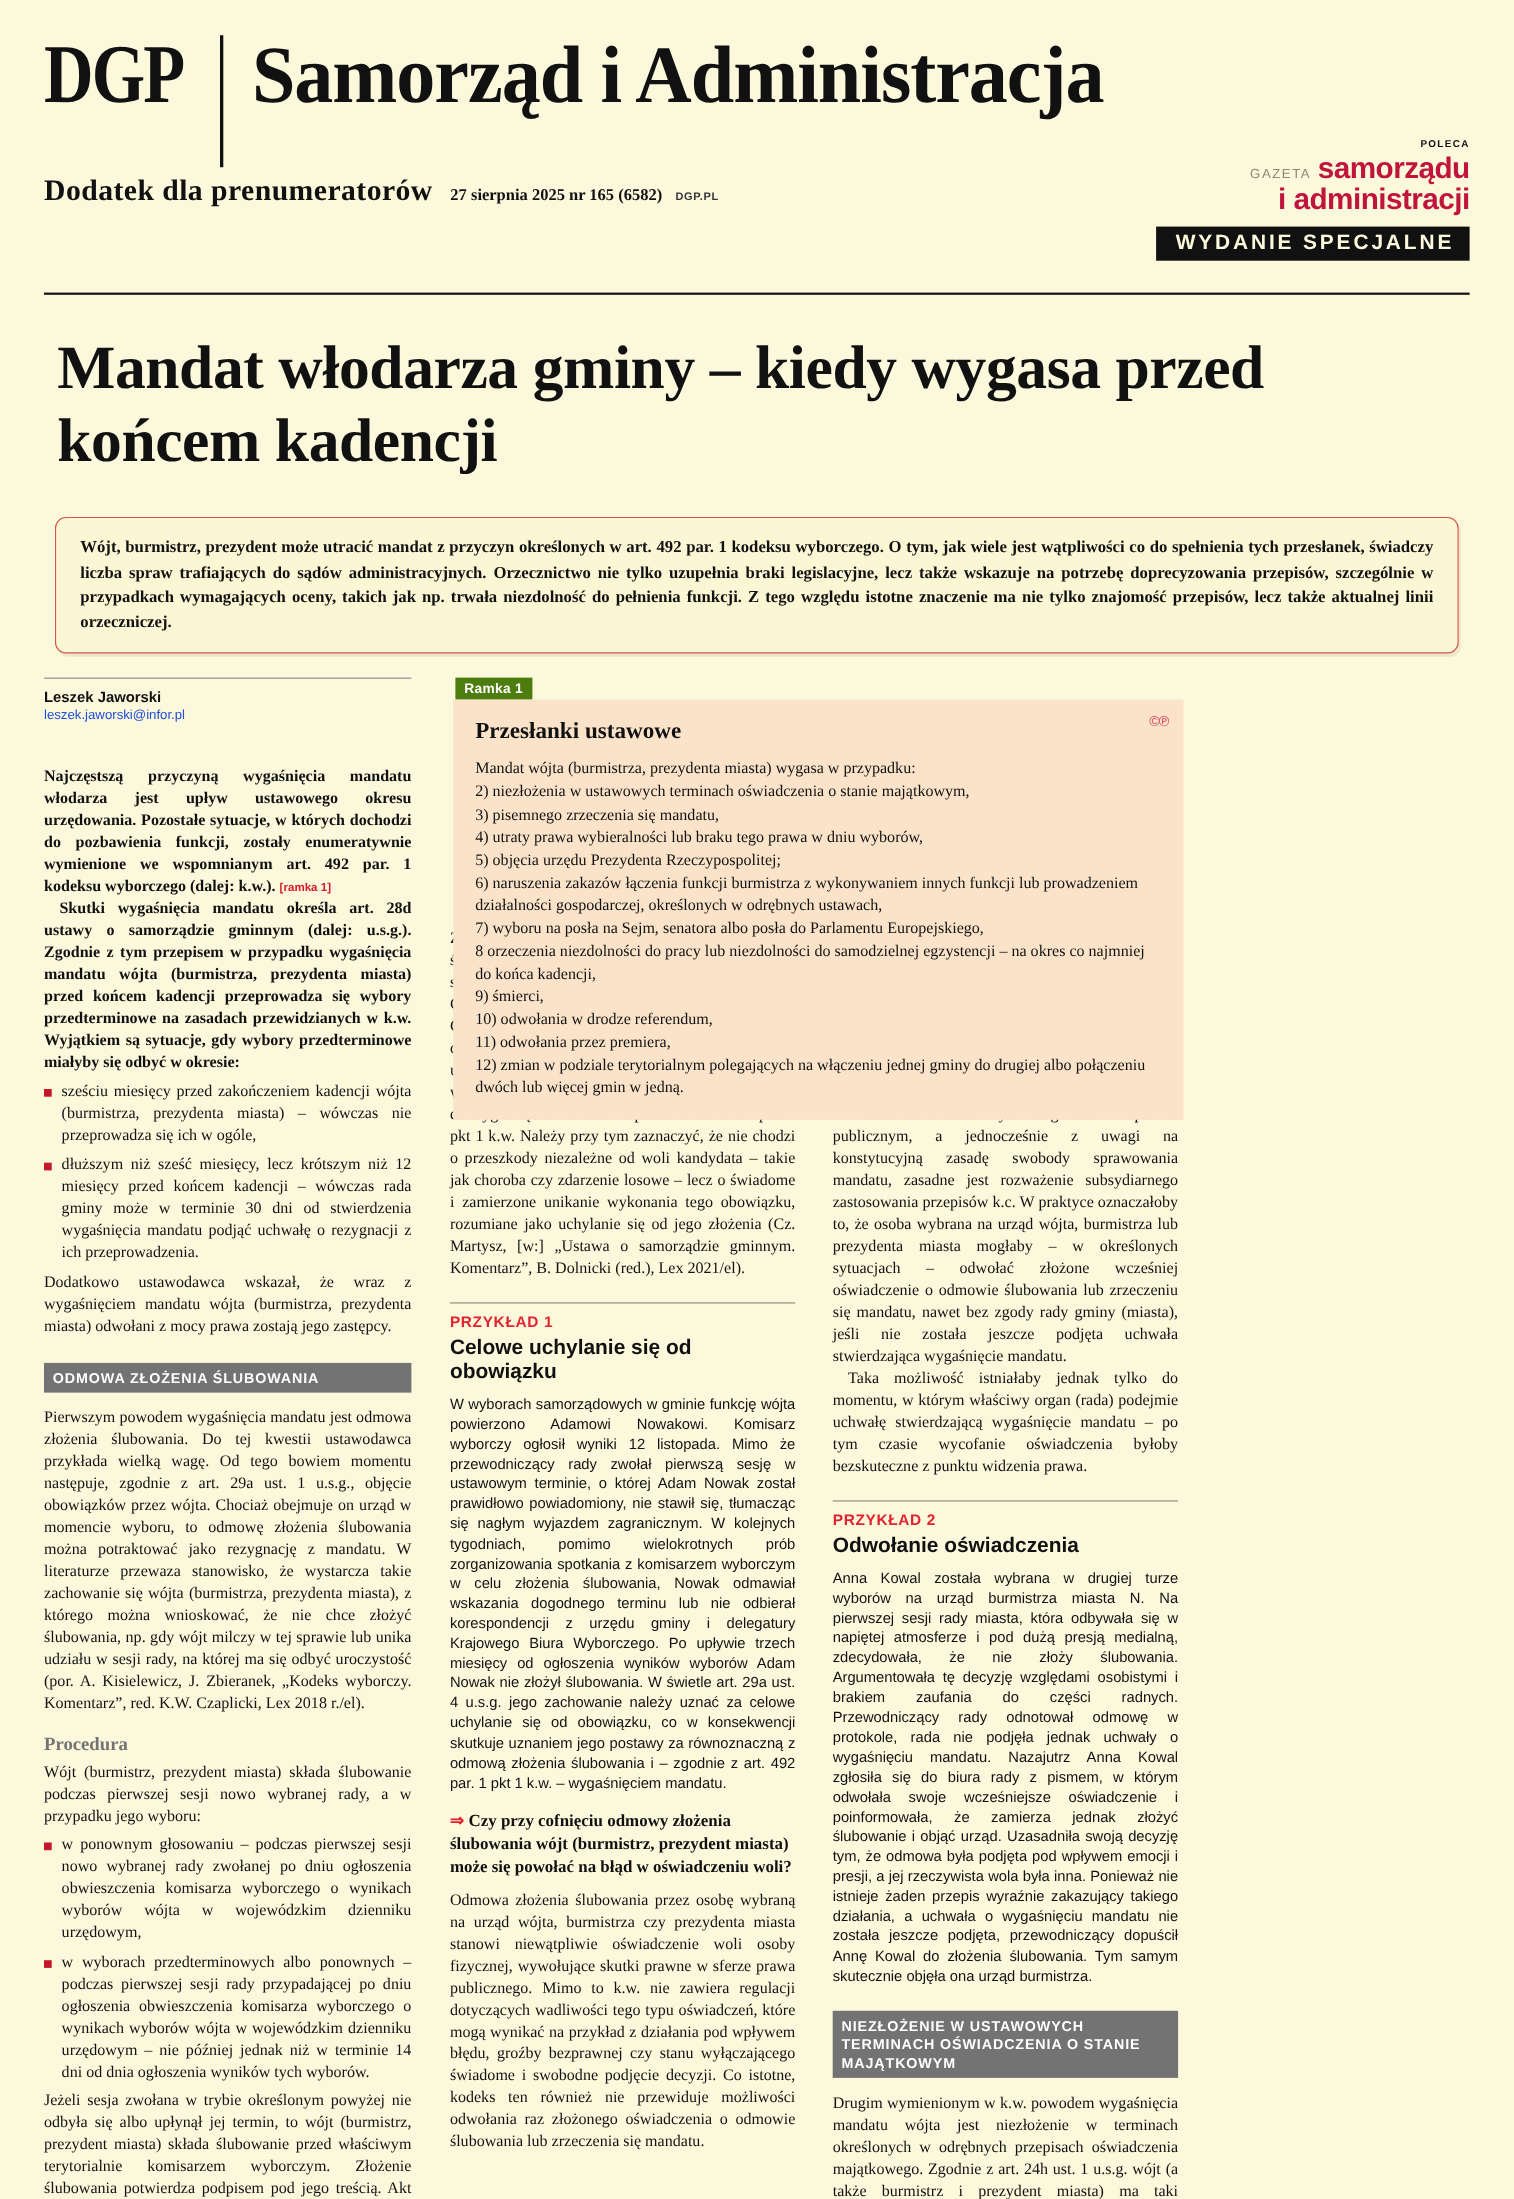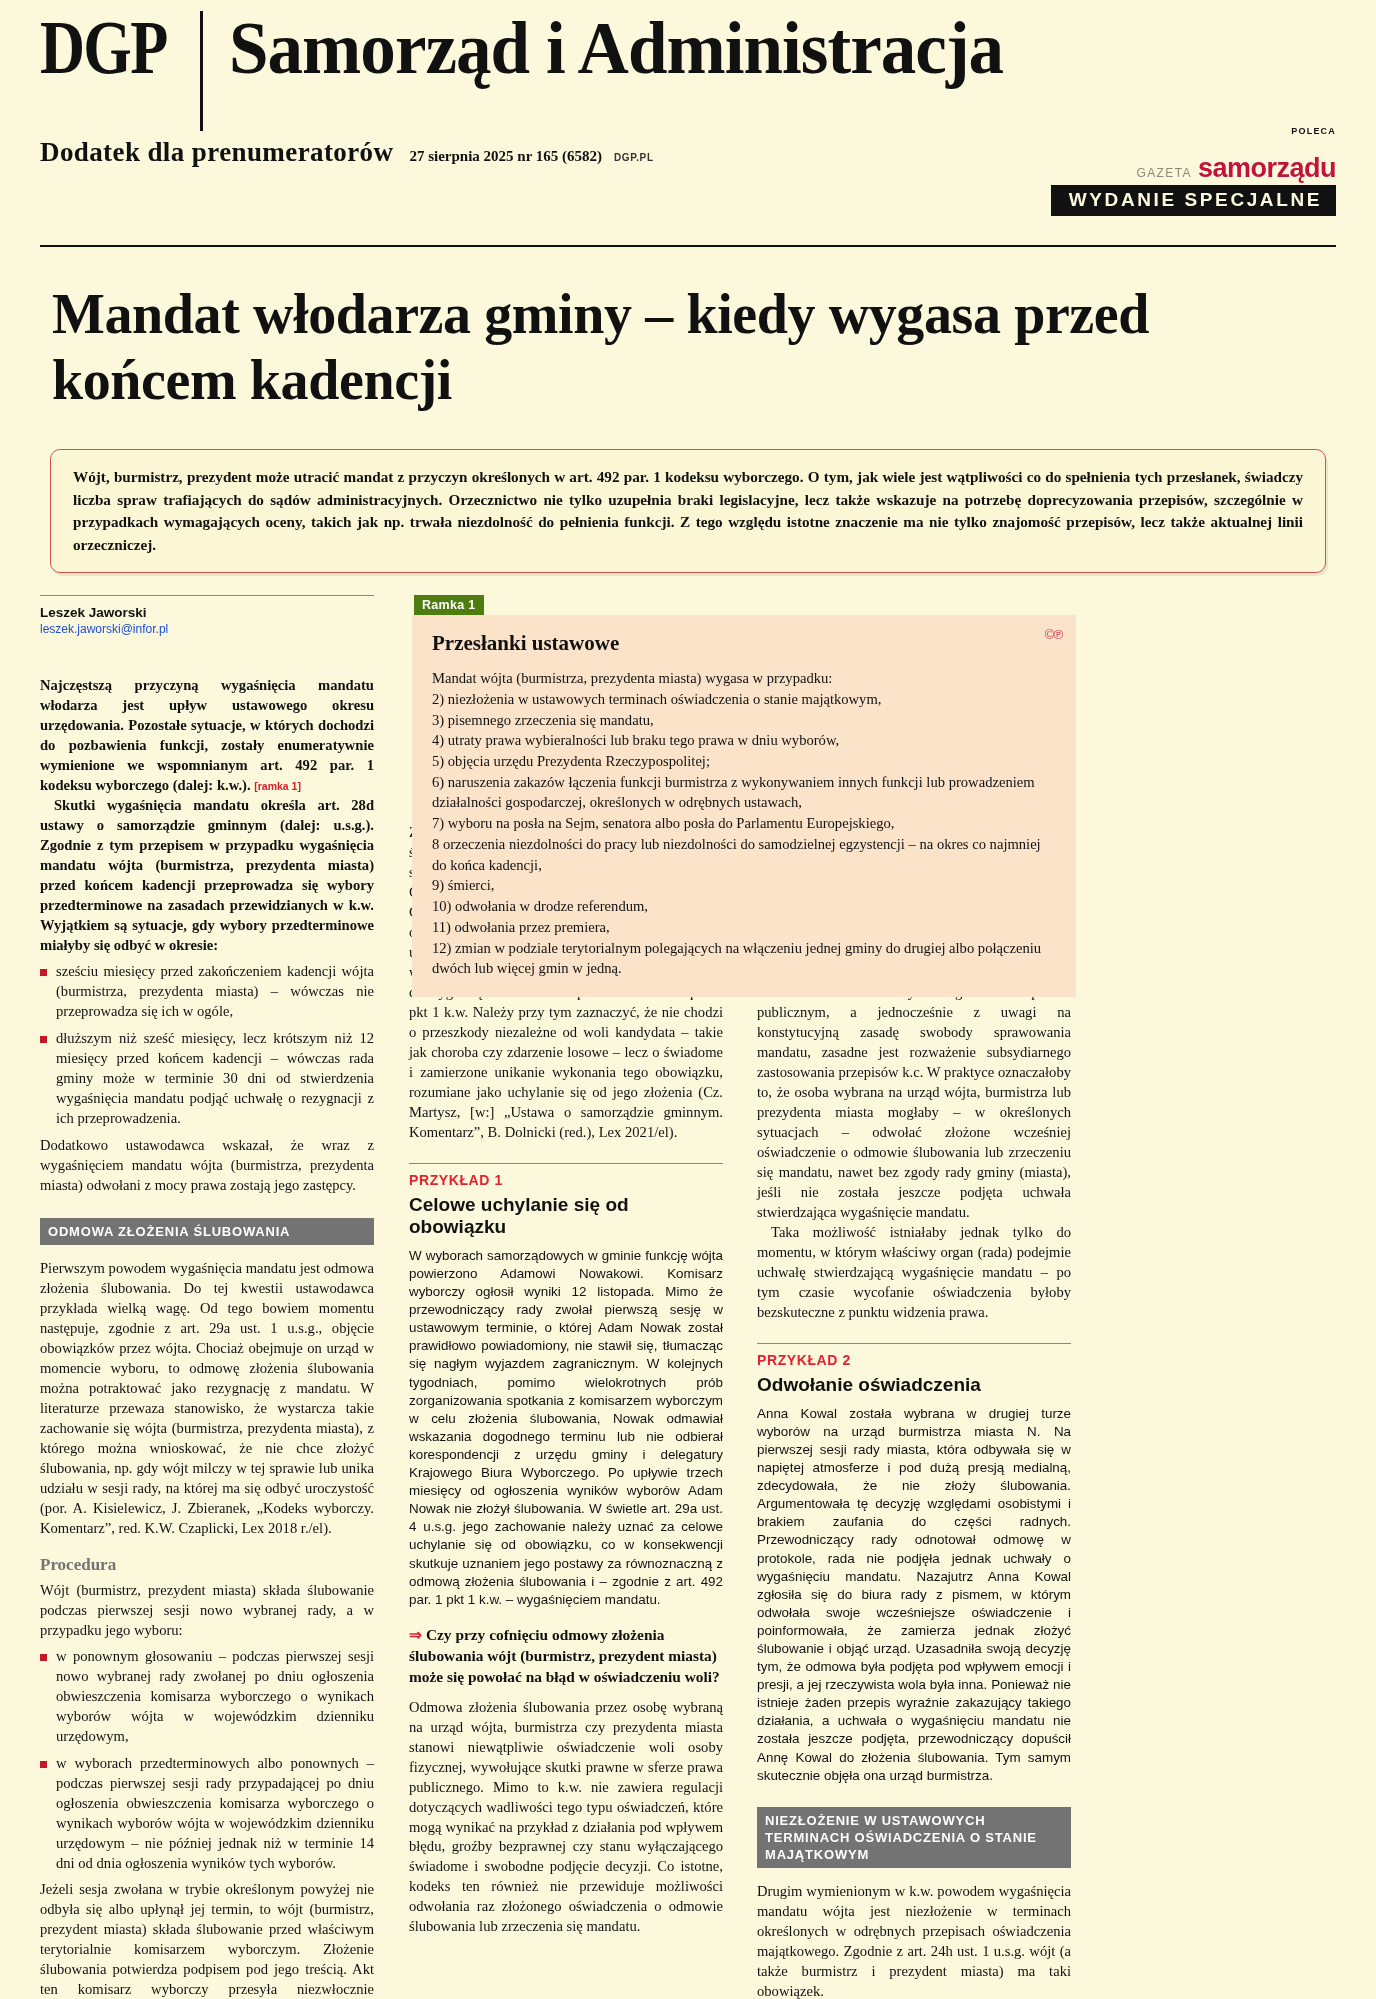--- a/index.html
+++ b/index.html
@@ -19,21 +19,21 @@
     width: 1376px;
     height: 1999px;
     box-sizing: border-box;
     padding: 0 40px;
     background: #fbf8dc;
   }
 
   
   .masthead {
     position: relative;
-    padding-top: 11px;
+    padding-top: 32px;
     height: 108px;
   }
   .masthead-row {
     display: flex;
     align-items: flex-start;
   }
   .dgp-logo {
     font-family: "Liberation Serif", serif;
     font-weight: bold;
     font-size: 76px;
@@ -101,21 +101,21 @@
     top: 126px;
     text-align: right;
     width: 240px;
   }
   .brandbox .poleca {
     font-family: "Liberation Sans", sans-serif;
     font-weight: bold;
     font-size: 9px;
     letter-spacing: 1.2px;
     color: #111;
-    margin-bottom: 18px;
+    margin-bottom: 3px;
   }
   .brandbox .brandline {
     display: flex;
     justify-content: flex-end;
     align-items: baseline;
     line-height: 1.04;
   }
   .brandbox .gazeta {
     font-family: "Liberation Sans", sans-serif;
     font-size: 12px;

